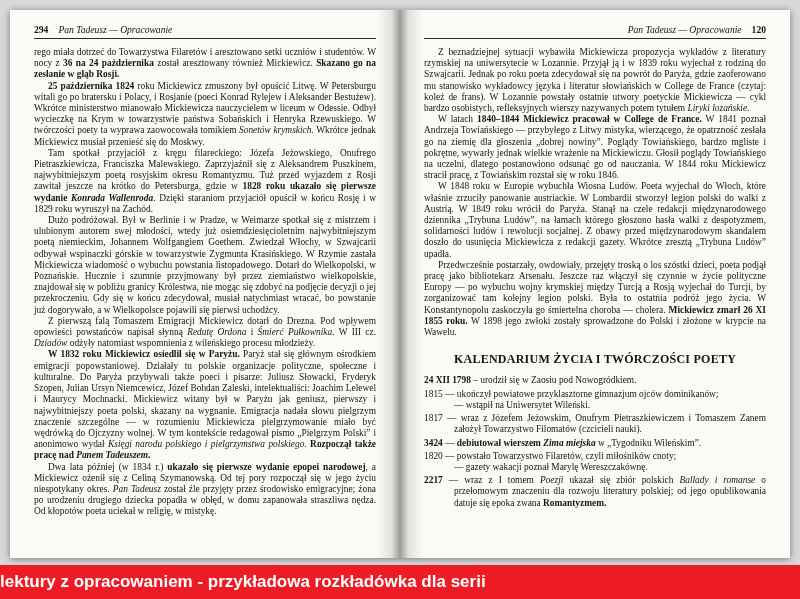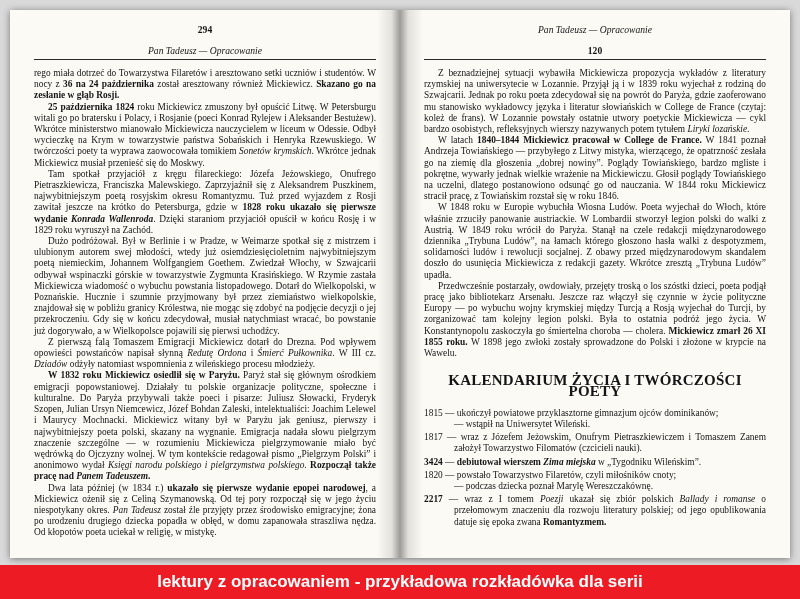--- a/index.html
+++ b/index.html
@@ -21,44 +21,44 @@
   }
   .gutter-shadow {
     position: absolute; left: 50%; top: 0; width: 46px; height: 100%;
     transform: translateX(-50%); pointer-events: none;
     background: linear-gradient(90deg, rgba(0,0,0,0) 0%, rgba(0,0,0,0.10) 32%,
       rgba(0,0,0,0.38) 50%, rgba(0,0,0,0.10) 68%, rgba(0,0,0,0) 100%);
   }
   .pheader {
     display: flex; align-items: center; gap: 10px;
     border-bottom: 1px solid #2b2b2b; padding-bottom: 3px; margin-bottom: 8px;
-    font-size: 9.6px; line-height: 11px; flex-direction: column;
+    font-size: 9.6px; line-height: 11px;
   }
   .pheader.right-h { justify-content: flex-end; }
   .pagenum { font-weight: bold; }
   .running { font-style: italic; }
 
   .para { margin: 0; text-align: justify; }
   .para.body { text-indent: 14px; }
   .para.body-noindent { text-indent: 0; }
   .para.cal { padding-left: 30px; text-indent: -30px; margin-top: 2px; }
   .para.cal-sub { padding-left: 30px; text-indent: 0; }
   .b { font-weight: bold; }
   .i { font-style: italic; }
 
   .cal-heading {
     font-family: "Liberation Serif", serif;
-    font-size: 15px; font-weight: bold; text-align: center;
+    font-size: 12px; font-weight: bold; text-align: center;
     letter-spacing: 0.25px; margin: 16px 0 10px 0;
   }
 
   .banner {
     position: absolute; left: 0; bottom: 0; width: 800px; height: 34px;
     background: var(--banner_bg, #ed1c24);
-    display: flex; align-items: center; justify-content: center;
+    display: flex; align-items: center; 
   }
   .banner span {
     color: var(--banner_text, #fff);
     font-family: "Liberation Sans", sans-serif;
     font-weight: bold; font-size: 17px;
   }
 </style>
 </head>
 <body>
 
@@ -86,26 +86,27 @@
     </div>
     <div class="pbody">
         <p class="para body"><span>Z beznadziejnej sytuacji wybawiła Mickiewicza propozycja wykładów z literatury rzymskiej na uniwersytecie w Lozannie. Przyjął ją i w 1839 roku wyjechał z rodziną do Szwajcarii. Jednak po roku poeta zdecydował się na powrót do Paryża, gdzie zaoferowano mu stanowisko wykładowcy języka i literatur słowiańskich w College de France (czytaj: koleż de frans). W Lozannie powstały ostatnie utwory poetyckie Mickiewicza — cykl bardzo osobistych, refleksyjnych wierszy nazywanych potem tytułem </span><span class="i">Liryki lozańskie</span><span>.</span></p>
         <p class="para body"><span>W latach </span><span class="b">1840–1844 Mickiewicz pracował w College de France.</span><span> W 1841 poznał Andrzeja Towiańskiego — przybyłego z Litwy mistyka, wierzącego, że opatrzność zesłała go na ziemię dla głoszenia „dobrej nowiny”. Poglądy Towiańskiego, bardzo mgliste i pokrętne, wywarły jednak wielkie wrażenie na Mickiewiczu. Głosił poglądy Towiańskiego na uczelni, dlatego postanowiono odsunąć go od nauczania. W 1844 roku Mickiewicz stracił pracę, z Towiańskim rozstał się w roku 1846.</span></p>
         <p class="para body"><span>W 1848 roku w Europie wybuchła Wiosna Ludów. Poeta wyjechał do Włoch, które właśnie zrzuciły panowanie austriackie. W Lombardii stworzył legion polski do walki z Austrią. W 1849 roku wrócił do Paryża. Stanął na czele redakcji międzynarodowego dziennika „Trybuna Ludów”, na łamach którego głoszono hasła walki z despotyzmem, solidarności ludów i rewolucji socjalnej. Z obawy przed międzynarodowym skandalem doszło do usunięcia Mickiewicza z redakcji gazety. Wkrótce zresztą „Trybuna Ludów” upadła.</span></p>
         <p class="para body"><span>Przedwcześnie postarzały, owdowiały, przejęty troską o los szóstki dzieci, poeta podjął pracę jako bibliotekarz Arsenału. Jeszcze raz włączył się czynnie w życie polityczne Europy — po wybuchu wojny krymskiej między Turcją a Rosją wyjechał do Turcji, by zorganizować tam kolejny legion polski. Była to ostatnia podróż jego życia. W Konstantynopolu zaskoczyła go śmiertelna choroba — cholera. </span><span class="b">Mickiewicz zmarł 26 XI 1855 roku.</span><span> W 1898 jego zwłoki zostały sprowadzone do Polski i złożone w krypcie na Wawelu.</span></p>
         <p class="para body"></p>
       </div>
     <h2 class="cal-heading">KALENDARIUM ŻYCIA I TWÓRCZOŚCI POETY</h2>
     <div class="pbody">
+        <p class="para cal"><span class="b">24 XII 1798</span><span> – urodził się w Zaosiu pod Nowogródkiem.</span></p>
         <p class="para cal"><span>1815</span><span> — ukończył powiatowe przyklasztorne gimnazjum ojców dominikanów;</span></p>
         <p class="para cal-sub"><span>— wstąpił na Uniwersytet Wileński.</span></p>
         <p class="para cal"><span>1817</span><span> — wraz z Józefem Jeżowskim, Onufrym Pietraszkiewiczem i Tomaszem Zanem założył Towarzystwo Filomatów (czcicieli nauki).</span></p>
         <p class="para cal"><span class="b">3424</span><span> — </span><span class="b">debiutował wierszem</span><span> </span><span class="b i">Zima miejska</span><span> w „Tygodniku Wileńskim”.</span></p>
         <p class="para cal"><span>1820</span><span> — powstało Towarzystwo Filaretów, czyli miłośników cnoty;</span></p>
-        <p class="para cal-sub"><span>— podczas dziecka poznał Marylę Wereszczakównę.</span></p>
+        <p class="para cal-sub"><span>— gazety wakacji poznał Marylę Wereszczakównę.</span></p>
         <p class="para cal"><span class="b">2217</span><span> — wraz z I tomem </span><span class="i">Poezji</span><span> ukazał się zbiór polskich </span><span class="i">Ballady i romanse</span><span> o przełomowym znaczeniu dla rozwoju literatury polskiej; od jego opublikowania datuje się epoka zwana </span><span class="b">Romantyzmem.</span></p>
       </div>
   </div>
 
   <div class="gutter-shadow"></div>
 </div>
 
 <div class="banner">
   <span>lektury z opracowaniem - przykładowa rozkładówka dla serii</span>
 </div>

